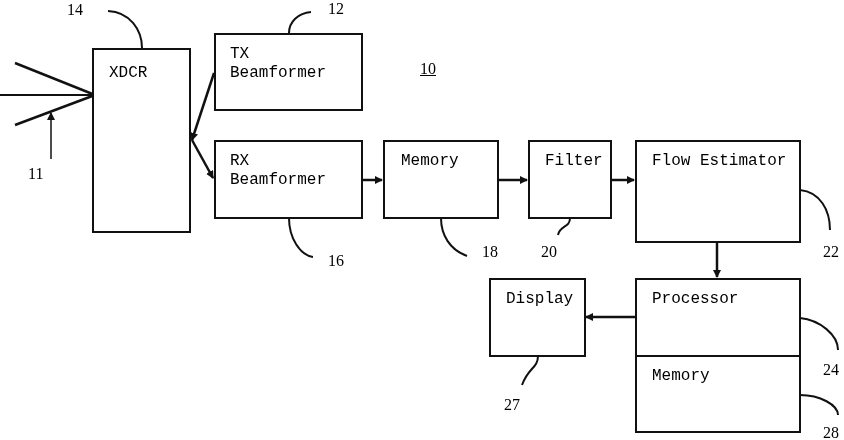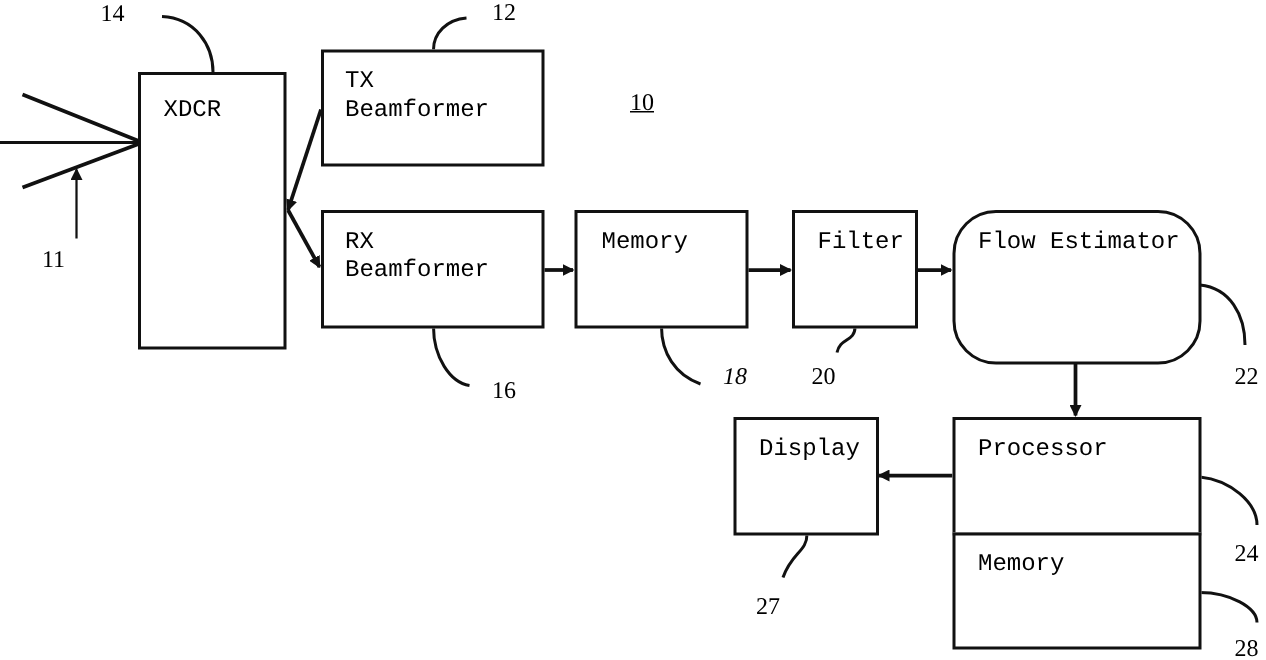--- a/index.html
+++ b/index.html
@@ -56,36 +56,36 @@
 <div class="box" style="left:214px;top:140px;width:149px;height:79px;">
   <div class="label">RX
 Beamformer</div>
 </div>
 <div class="box" style="left:383px;top:140px;width:116px;height:79px;">
   <div class="label" style="left:16px;">Memory</div>
 </div>
 <div class="box" style="left:528px;top:140px;width:84px;height:79px;">
   <div class="label" style="left:15px;">Filter</div>
 </div>
-<div class="box" style="left:635px;top:140px;width:166px;height:103px;border-radius:29px;">
+<div class="box" style="left:635px;top:140px;width:166px;height:103px;">
   <div class="label" style="left:15px;">Flow Estimator</div>
 </div>
 <div class="box" style="left:635px;top:278px;width:166px;height:79px;padding-left:20px;">
   <div class="label" style="left:15px;">Processor</div>
 </div>
 <div class="box" style="left:635px;top:355px;width:166px;height:78px;">
   <div class="label" style="left:15px;">Memory</div>
 </div>
 <div class="box" style="left:489px;top:278px;width:97px;height:79px;">
   <div class="label" style="left:15px;">Display</div>
 </div>
 
 <div class="ref" style="left:67px;top:2px;text-align:center;">14</div>
 <div class="ref" style="left:328px;top:1px;">12</div>
 <div class="ref underline" style="left:404px;top:61px;margin-left:16px;">10</div>
 <div class="ref" style="left:28px;top:166px;">11</div>
 <div class="ref" style="left:328px;top:253px;">16</div>
-<div class="ref" style="left:482px;top:244px;font-style:italic;">18</div>
+<div class="ref" style="left:482px;top:244px;">18</div>
 <div class="ref" style="left:541px;top:244px;">20</div>
 <div class="ref" style="left:823px;top:244px;">22</div>
 <div class="ref" style="left:823px;top:362px;">24</div>
 <div class="ref" style="left:823px;top:425px;">28</div>
 <div class="ref" style="left:504px;top:397px;">27</div>
 
 </body></html>

